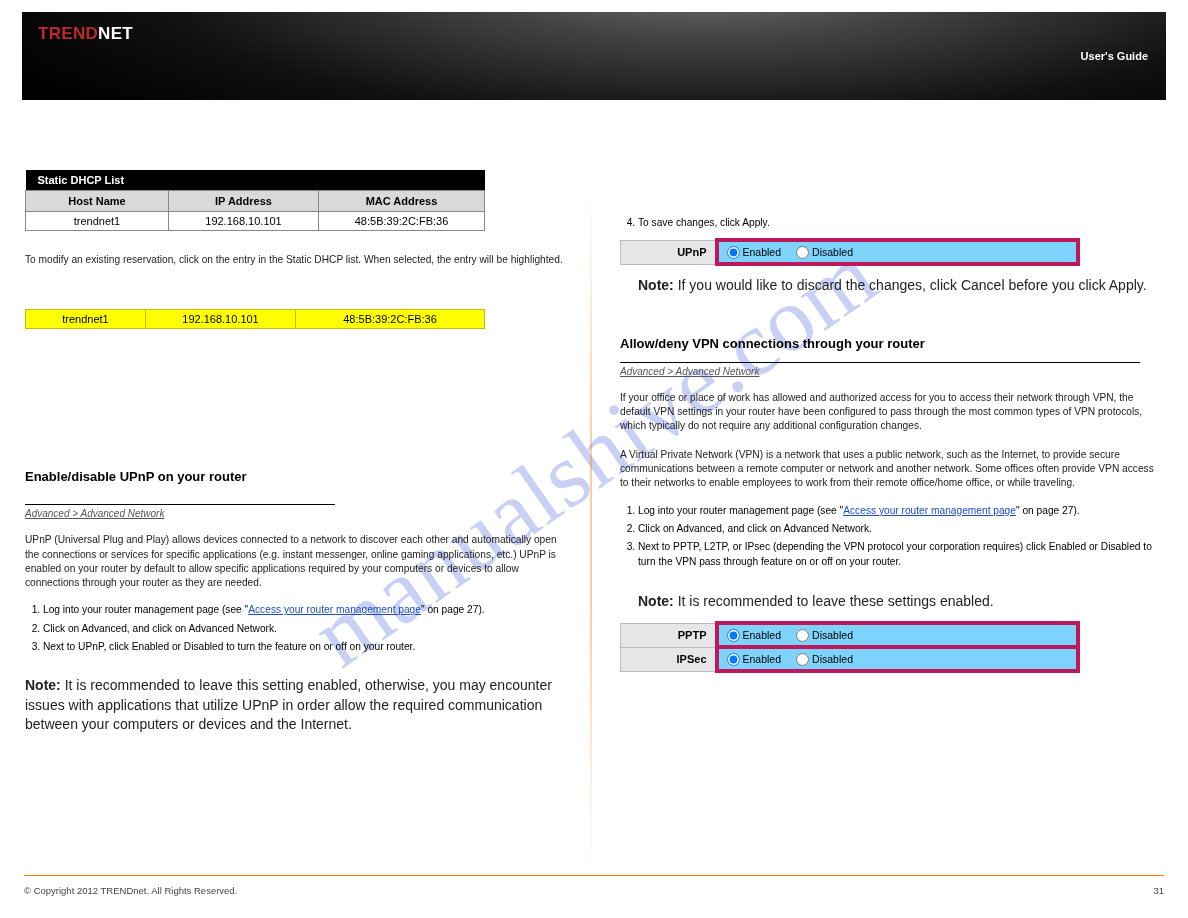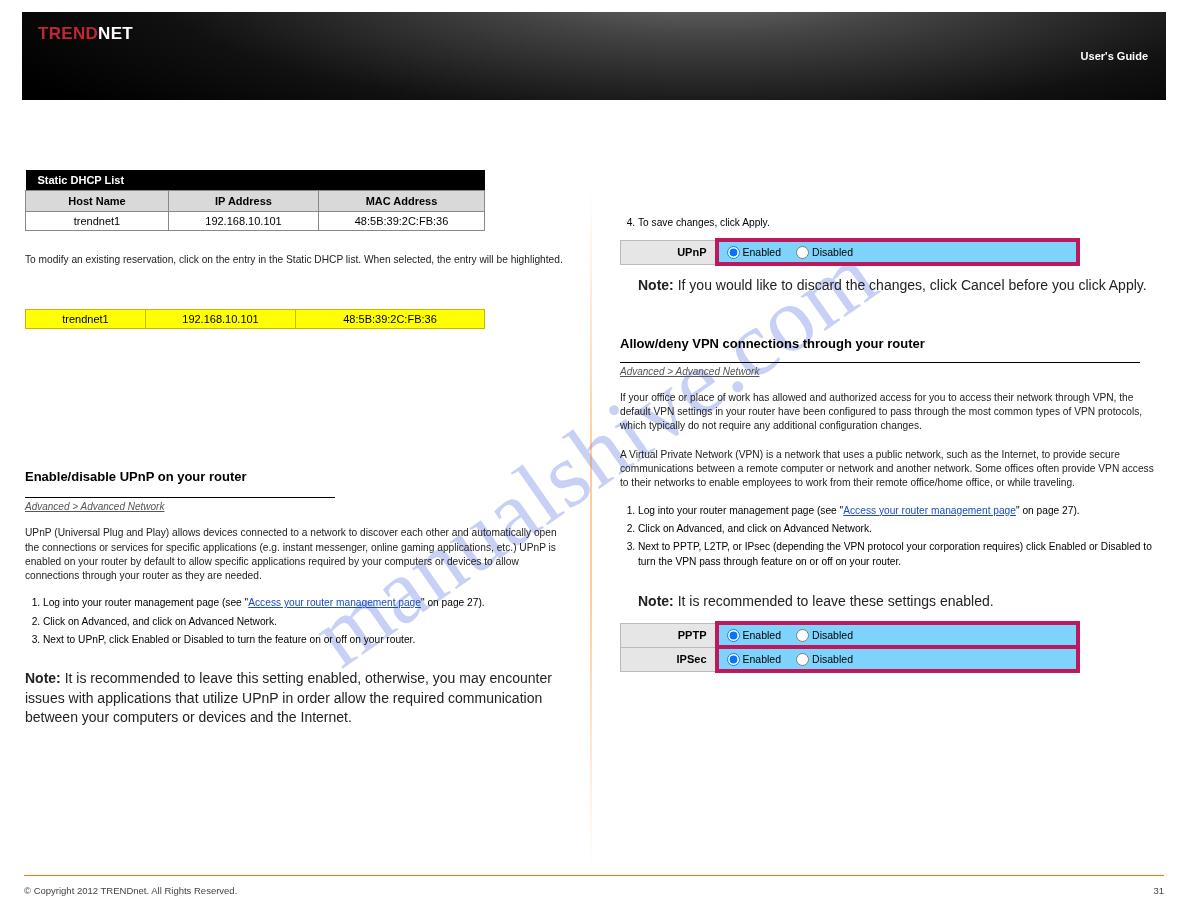--- a/index.html
+++ b/index.html
@@ -114,21 +114,21 @@
     font-size: 10.2px;
     color: #222;
     line-height: 1.4;
     margin-top: 14px;
   }
   .sec-heading {
     font-size: 13px;
     font-weight: bold;
     color: #000;
     border-bottom: 1px solid #000;
-    padding-bottom: 13px;
+    padding-bottom: 20px;
     margin-top: 40px;
     display: inline-block;
     width: 310px;
   }
   .sec-heading-right {
     font-size: 13px;
     font-weight: bold;
     color: #000;
     border-bottom: 1px solid #000;
     padding-bottom: 11px;

